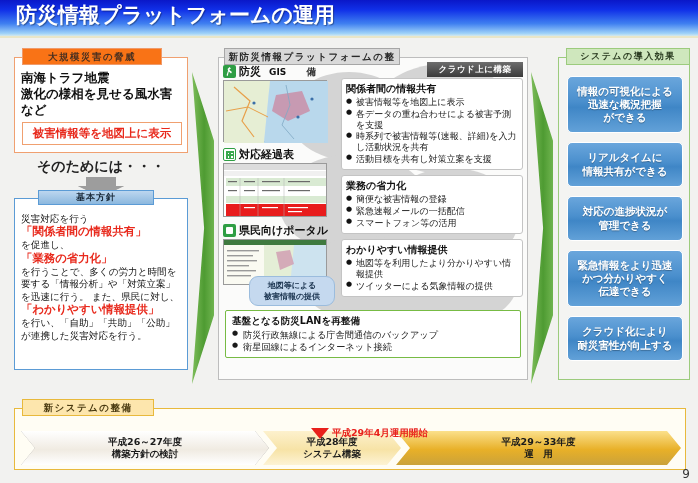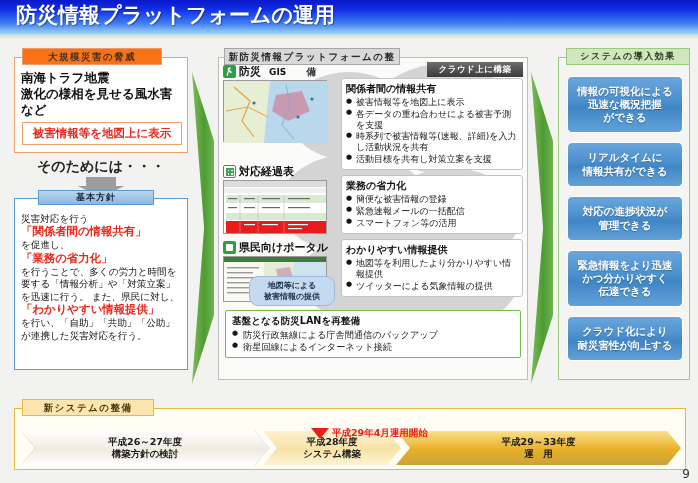--- a/index.html
+++ b/index.html
@@ -327,21 +327,21 @@
           <path d="M52 14 L78 10 L86 30 L64 40 L48 30 Z" fill="#c98fa8" opacity=".85"></path>
           <path d="M10 6 L26 20 L18 40 L30 56" stroke="#e8a04a" stroke-width="1.2" fill="none"></path>
           <path d="M2 30 L24 26 L44 36" stroke="#e8a04a" stroke-width="1" fill="none"></path>
           <path d="M62 4 L66 24 L58 44 L70 58" stroke="#7fa8c4" stroke-width=".8" fill="none"></path>
           <circle cx="30" cy="22" r="1.6" fill="#3b6fa8"></circle>
           <circle cx="74" cy="36" r="1.6" fill="#3b6fa8"></circle>
           <circle cx="88" cy="18" r="1.6" fill="#3b6fa8"></circle>
         </svg>
       </div>
 
-      <div class="sys-head" style="margin-top:22px;">
+      <div class="sys-head" style="margin-top:5px;">
         <span class="sys-icon ic-table"></span>
         <span class="sys-label">対応経過表</span>
       </div>
       <div class="thumb" id="thumb-table">
         <svg width="104" height="54" viewBox="0 0 104 54">
           <rect x="0" y="0" width="104" height="6" fill="#dcdcdc"></rect>
           <rect x="0" y="7" width="104" height="5" fill="#f0f0f0"></rect>
           <rect x="2" y="14" width="100" height="8" fill="#d9ead3"></rect>
           <rect x="2" y="23" width="100" height="8" fill="#ffffff"></rect>
           <rect x="2" y="32" width="100" height="7" fill="#d9ead3"></rect>

